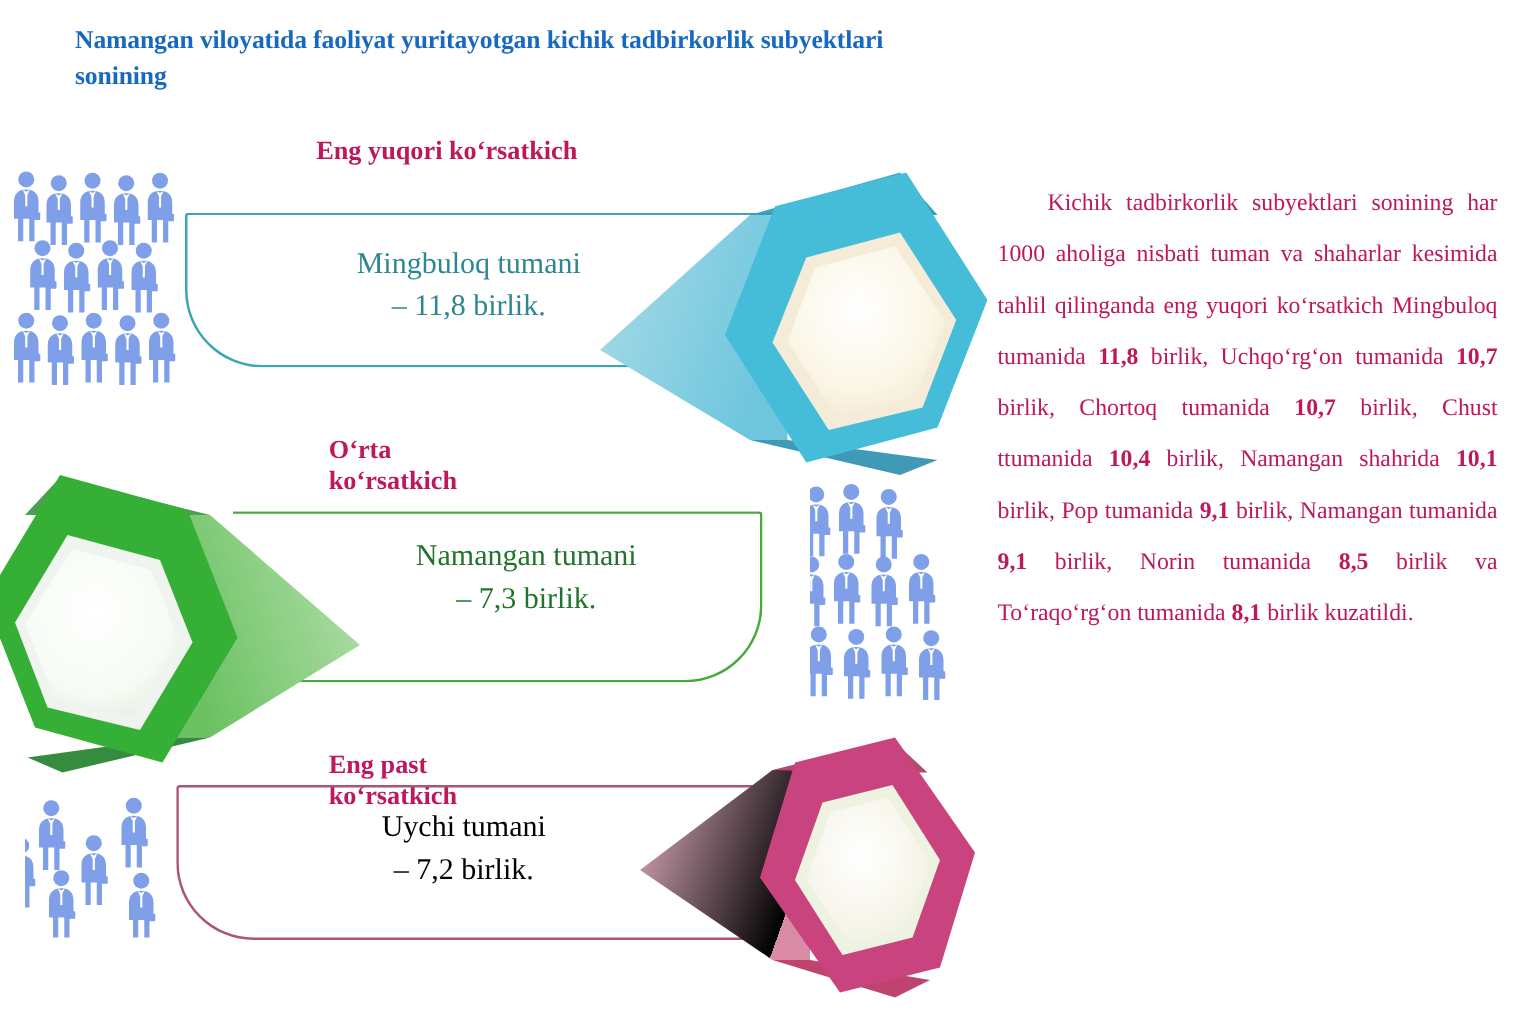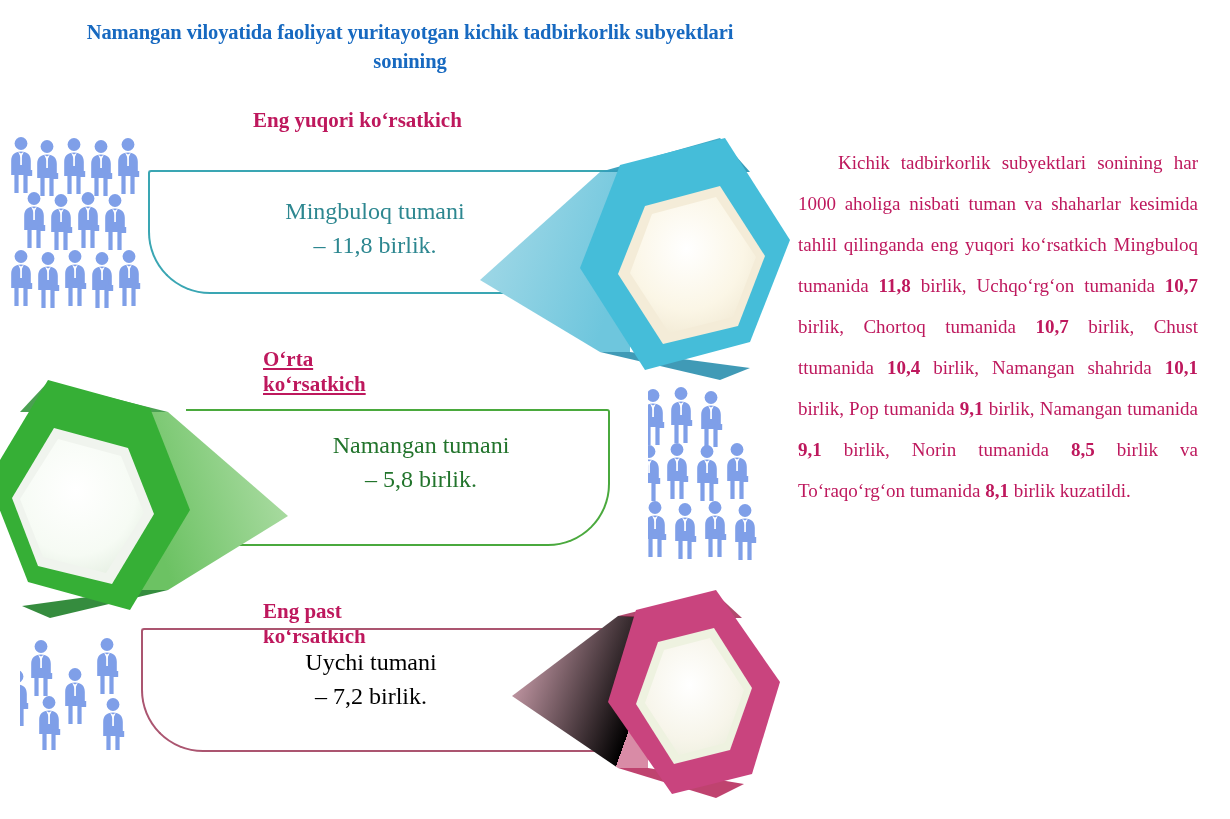--- a/index.html
+++ b/index.html
@@ -14,40 +14,39 @@
     overflow: hidden;
     font-family: "Liberation Serif", "DejaVu Serif", serif;
   }
 
   
   #title {
     position: absolute;
     left: 60px;
     top: 18px;
     width: 700px;
-    text-align: center;
     font-weight: bold;
     font-size: 20.5px;
     line-height: 29px;
     color: #1769c0;
     letter-spacing: -0.1px;
   }
   #title .t-line { display: block; }
 
   
   .sec-head {
     position: absolute;
     font-weight: bold;
     font-size: 21px;
     line-height: 25px;
     color: #be185d;
     white-space: pre-line;
   }
   #head-high { left: 253px; top: 108px; }
-  #head-mid  { left: 263px; top: 347px; text-decoration: underline; }
+  #head-mid  { left: 263px; top: 347px; }
   #head-low  { left: 263px; top: 599px; }
 
   
   .frame {
     position: absolute;
     box-sizing: border-box;
     background: transparent;
   }
   
   #frame-high {
@@ -187,21 +186,21 @@
     <polygon points="232,94 296,77 336,137 313,197 249,213 210,153" fill="url(#gHighInner)"></polygon>
   </svg>
 </div>
 
 <div class="sec-head" id="head-mid">O‘rta
 ko‘rsatkich</div>
 
 <div class="frame" id="frame-mid"></div>
 
 <div class="callout-text" id="text-mid">Namangan tumani
-– 5,8 birlik.</div>
+– 7,3 birlik.</div>
 
 <div class="people" id="people-mid">
   <svg viewBox="0 0 140 180" xmlns="http://www.w3.org/2000/svg">
     <g>
       <use href="#businessman" x="-6" y="4"></use>
       <use href="#businessman" x="22" y="2"></use>
       <use href="#businessman" x="52" y="6"></use>
 
       <use href="#businessman" x="-10" y="60"></use>
       <use href="#businessman" x="18" y="58"></use>

